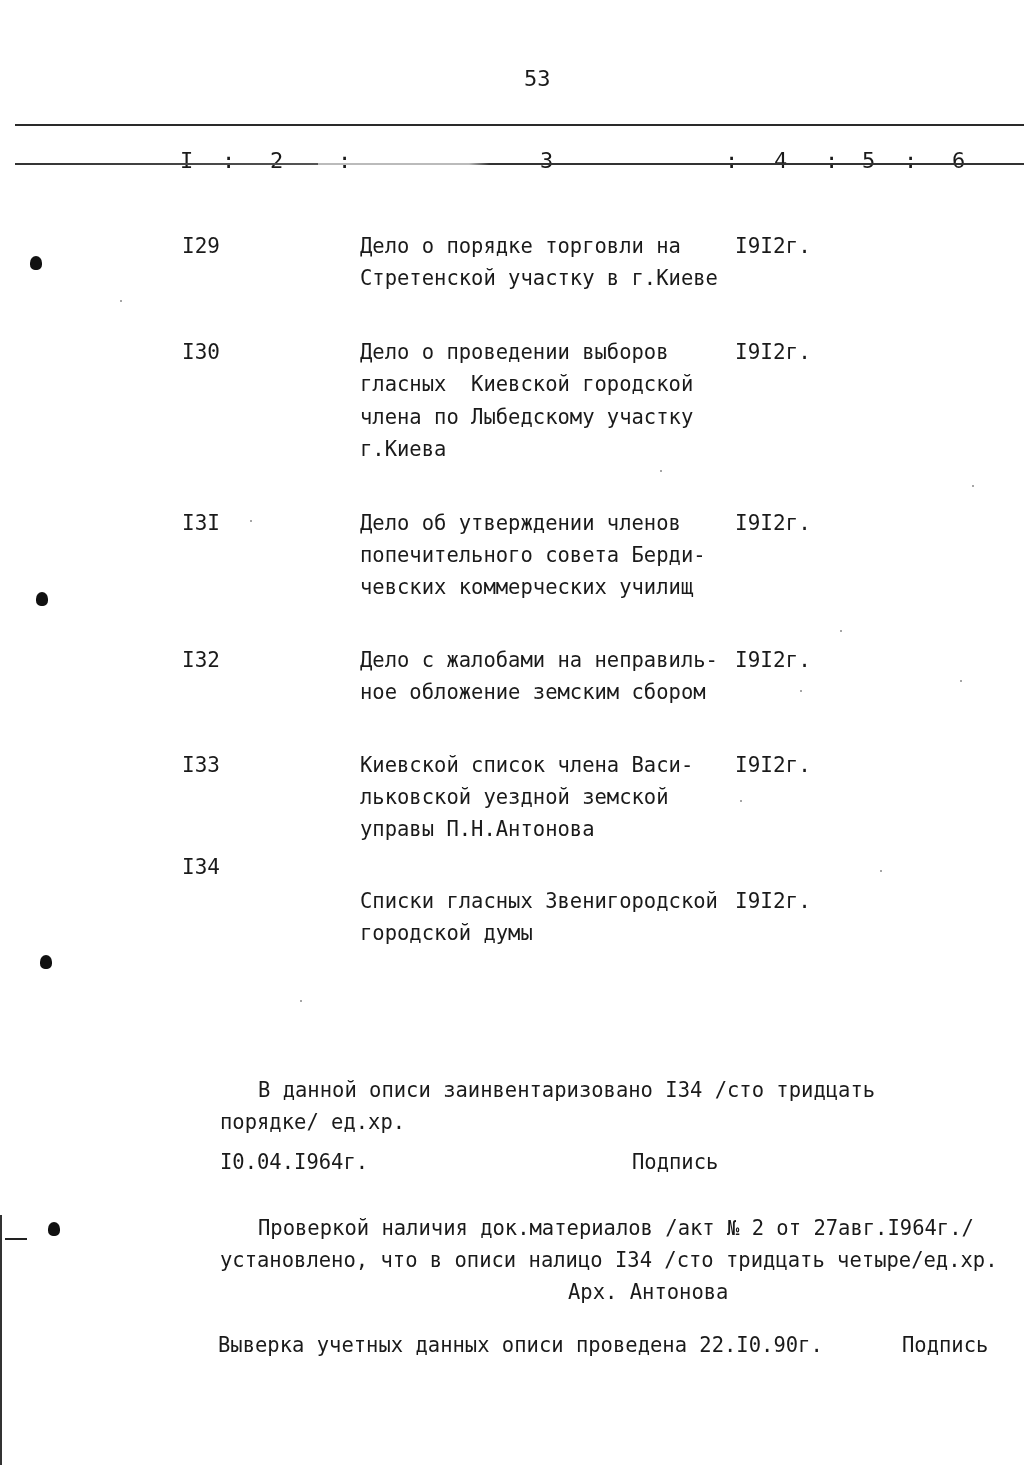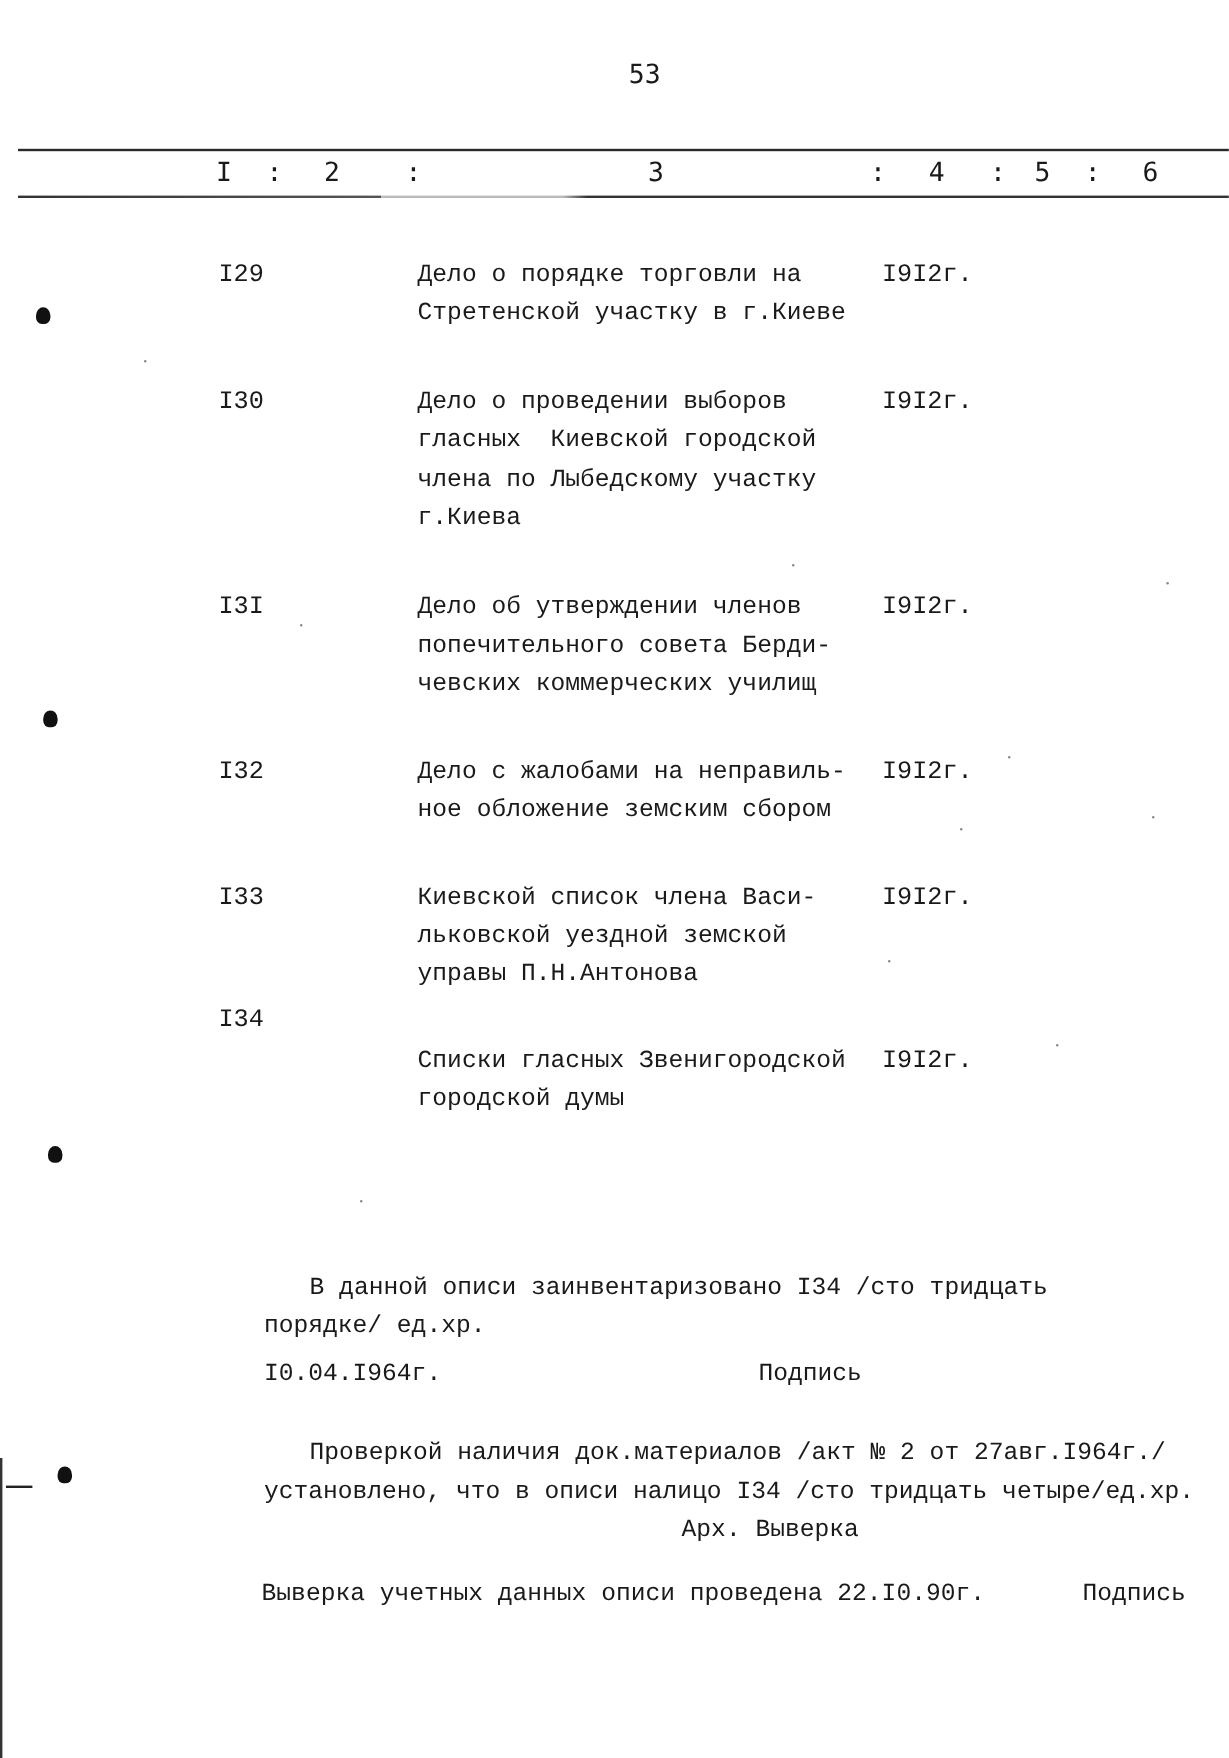--- a/index.html
+++ b/index.html
@@ -1,29 +1,29 @@
 <!DOCTYPE html>
 <html><head>
   <meta charset="utf-8">
   <style>
     html, body { margin: 0; padding: 0; }
     body {
       width: 1024px; height: 1465px; background: #ffffff; position: relative; overflow: hidden;
       font-family: "DejaVu Sans Mono", "Liberation Mono", monospace;
       color: #1a1a1a;
     }
-    .abs { position: absolute; white-space: pre; }
+    .abs { position: absolute; white-space: pre; margin-top: 16px; }
     .page-num { left: 524px; top: 50px; font-size: 22px; }
     .rule { position: absolute; left: 15px; right: 0; height: 2px; background: #2a2a2a; }
     .rule.top { top: 124px; }
     .rule.bot { top: 163px; height: 2px; background: linear-gradient(90deg,#333 0,#555 30%,#bbb 30%,#bbb 45%,#333 47%,#333 100%); }
     .hdr { top: 132px; font-size: 22px; }
-    .txt { font-size: 20.5px; line-height: 32.5px; font-family: Liberation Mono, monospace; }
+    .txt { font-size: 20.5px; line-height: 32.5px; }
     .num { left: 182px; font-size: 21px; }
-    .desc { left: 348px; }
+    .desc { left: 360px; }
     .year { left: 735px; font-size: 21px; }
     .punch { position: absolute; width: 12px; height: 14px; background: #111; border-radius: 50% 50% 40% 40%; }
     .speck { position: absolute; width: 2px; height: 2px; background: #888; border-radius: 50%; }
     .edge { position: absolute; left: 0; top: 1215px; width: 2px; height: 250px; background: #333; }
     .dash { position: absolute; left: 5px; top: 1238px; width: 22px; height: 2px; background: #222; }
   </style>
 </head>
 <body>
 
 <div class="abs page-num">53</div>
@@ -91,21 +91,21 @@
 </div>
 
 <div>
   <span class="abs txt" style="left:258px; top:1058px">В данной описи заинвентаризовано I34 /сто тридцать</span>
   <span class="abs txt" style="left:220px; top:1090px">порядке/ ед.хр.</span>
   <span class="abs txt" style="left:220px; top:1130px">I0.04.I964г.</span>
   <span class="abs txt" style="left:632px; top:1130px">Подпись</span>
 
   <span class="abs txt" style="left:258px; top:1196px">Проверкой наличия док.материалов /акт № 2 от 27авг.I964г./</span>
   <span class="abs txt" style="left:220px; top:1228px">установлено, что в описи налицо I34 /сто тридцать четыре/ед.хр.</span>
-  <span class="abs txt" style="left:568px; top:1260px">Арх. Выверка</span>
+  <span class="abs txt" style="left:568px; top:1260px">Арх. Антонова</span>
 
   <span class="abs txt" style="left:218px; top:1313px">Выверка учетных данных описи проведена 22.I0.90г.</span>
   <span class="abs txt" style="left:902px; top:1313px">Подпись</span>
 </div>
 
 <div class="punch" style="left:30px; top:256px"></div>
 <div class="punch" style="left:36px; top:592px"></div>
 <div class="punch" style="left:40px; top:955px"></div>
 <div class="punch" style="left:48px; top:1222px"></div>
 <div class="edge"></div>

